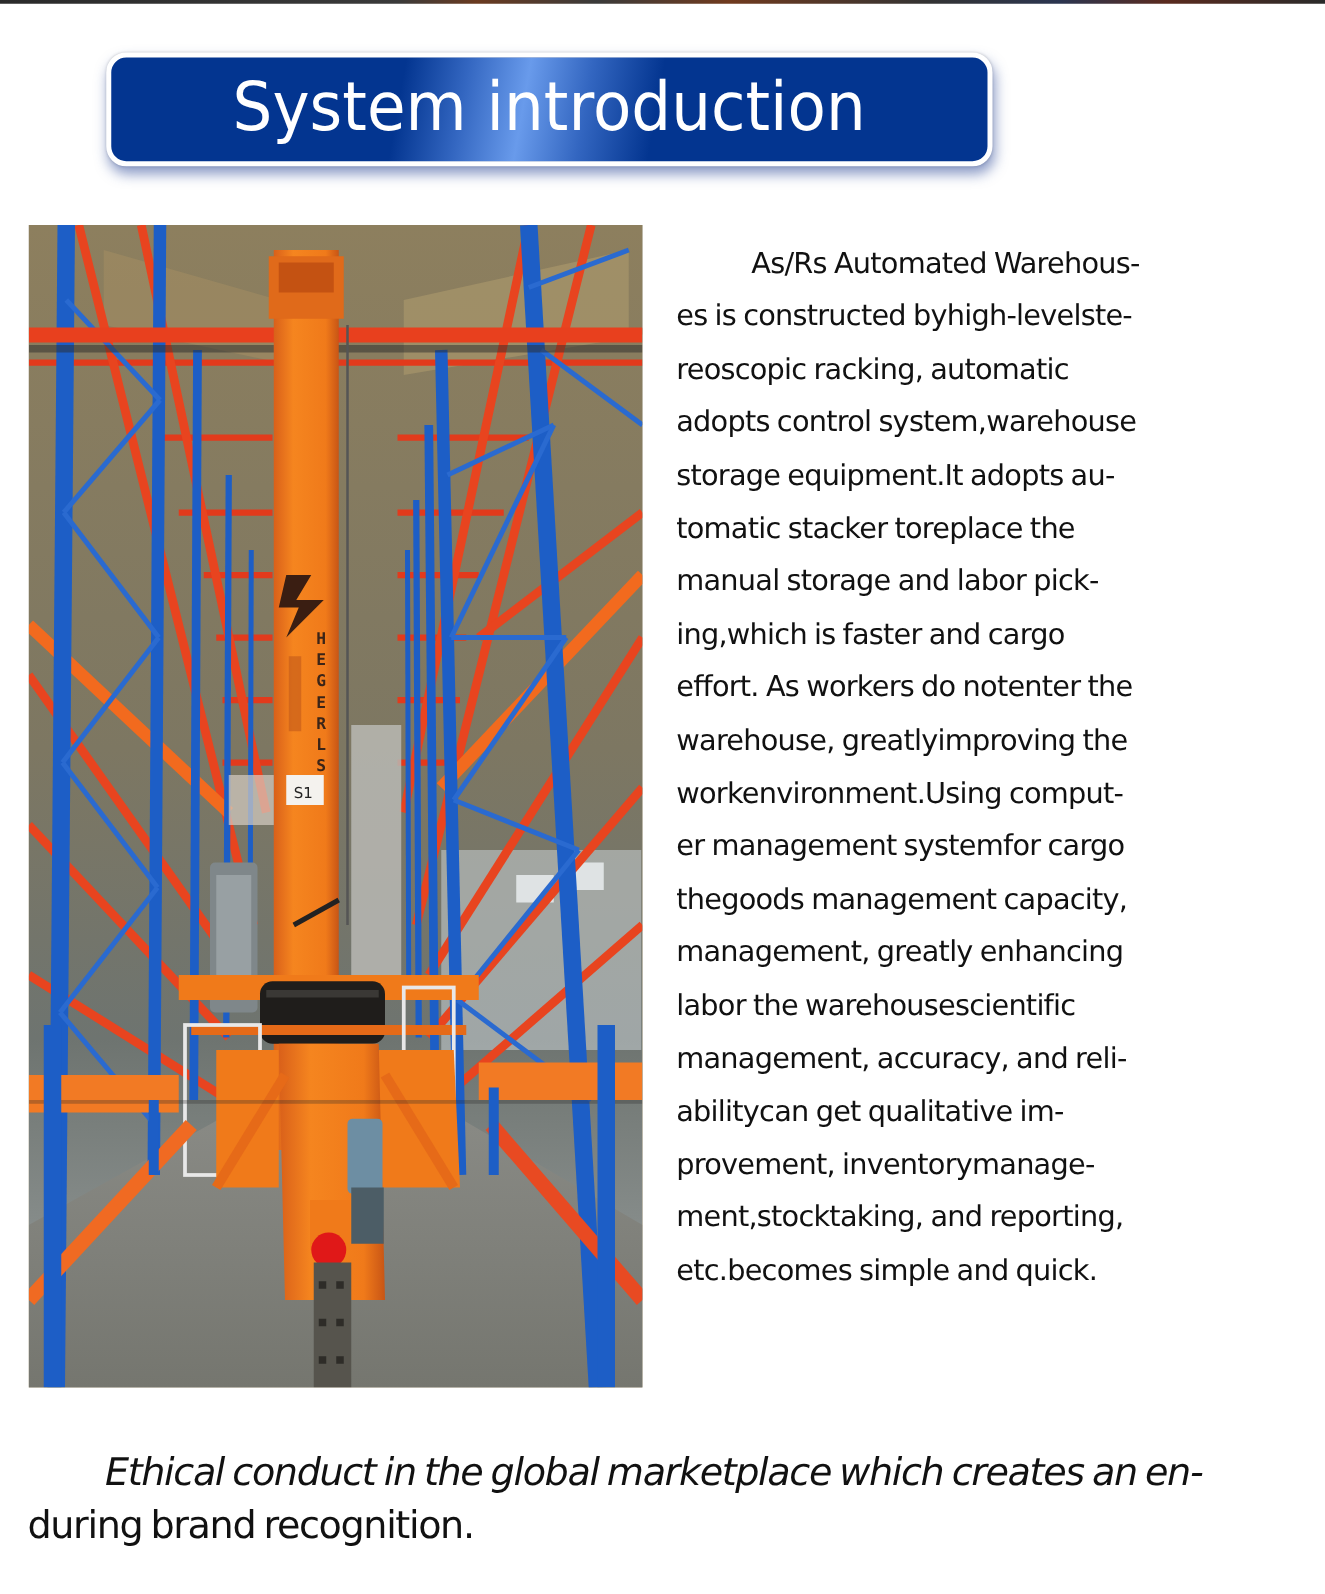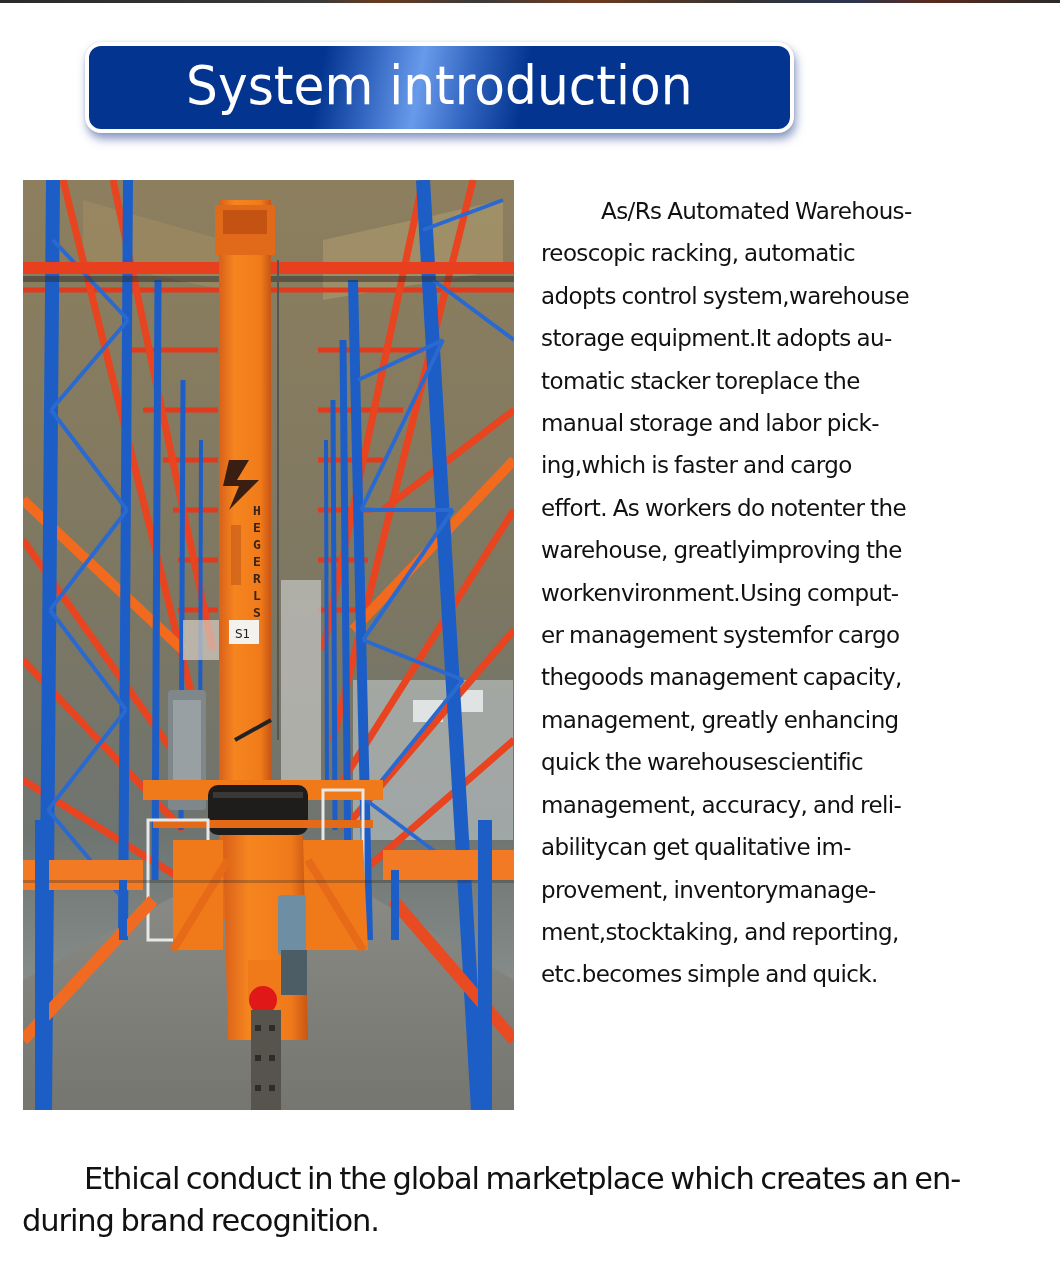--- a/index.html
+++ b/index.html
@@ -42,21 +42,21 @@
   }
   .desc .ln { display: block; white-space: nowrap; text-indent: 0; }
   .desc .ln.first { padding-left: 60px; }
   .footer-text {
     position: absolute; left: 22px; top: 1158px; width: 1020px;
     font-size: 30.5px; line-height: 42.4px; color: #111;
     letter-spacing: -1.1px; word-spacing: -2px;
     font-family: "DejaVu Sans", "Liberation Sans", sans-serif;
   }
   .footer-text .ln { display: block; white-space: nowrap; }
-  .footer-text .ln.first { padding-left: 62px; }
+  .footer-text .ln.first { padding-left: 62px; font-style: italic; }
 </style>
 </head>
 <body>
 
 <div class="top-strip"></div>
 
 <div class="banner">
   <span class="banner-title">System introduction</span>
 </div>
 
@@ -227,33 +227,34 @@
 
     <rect x="12" y="640" width="14" height="290" fill="#1d5ec6"></rect>
     <rect x="455" y="640" width="14" height="290" fill="#1d5ec6"></rect>
     <rect x="96" y="700" width="8" height="60" fill="#1d5ec6"></rect>
     <rect x="368" y="690" width="8" height="70" fill="#1d5ec6"></rect>
   </svg>
 </div>
 
 <div class="desc">
   <span class="ln first">As/Rs Automated Warehous-</span>
+  <span class="ln">es is constructed byhigh-levelste-</span>
   <span class="ln">reoscopic racking, automatic</span>
   <span class="ln">adopts control system,warehouse</span>
   <span class="ln">storage equipment.It adopts au-</span>
   <span class="ln">tomatic stacker toreplace the</span>
   <span class="ln">manual storage and labor pick-</span>
   <span class="ln">ing,which is faster and cargo</span>
   <span class="ln">effort. As workers do notenter the</span>
   <span class="ln">warehouse, greatlyimproving the</span>
   <span class="ln">workenvironment.Using comput-</span>
   <span class="ln">er management systemfor cargo</span>
   <span class="ln">thegoods management capacity,</span>
   <span class="ln">management, greatly enhancing</span>
-  <span class="ln">quick the warehousescientific</span>
+  <span class="ln">labor the warehousescientific</span>
   <span class="ln">management, accuracy, and reli-</span>
   <span class="ln">abilitycan get qualitative im-</span>
   <span class="ln">provement, inventorymanage-</span>
   <span class="ln">ment,stocktaking, and reporting,</span>
   <span class="ln">etc.becomes simple and quick.</span>
 </div>
 
 <div class="footer-text">
   <span class="ln first">Ethical conduct in the global marketplace which creates an en-</span>
   <span class="ln">during brand recognition.</span>

